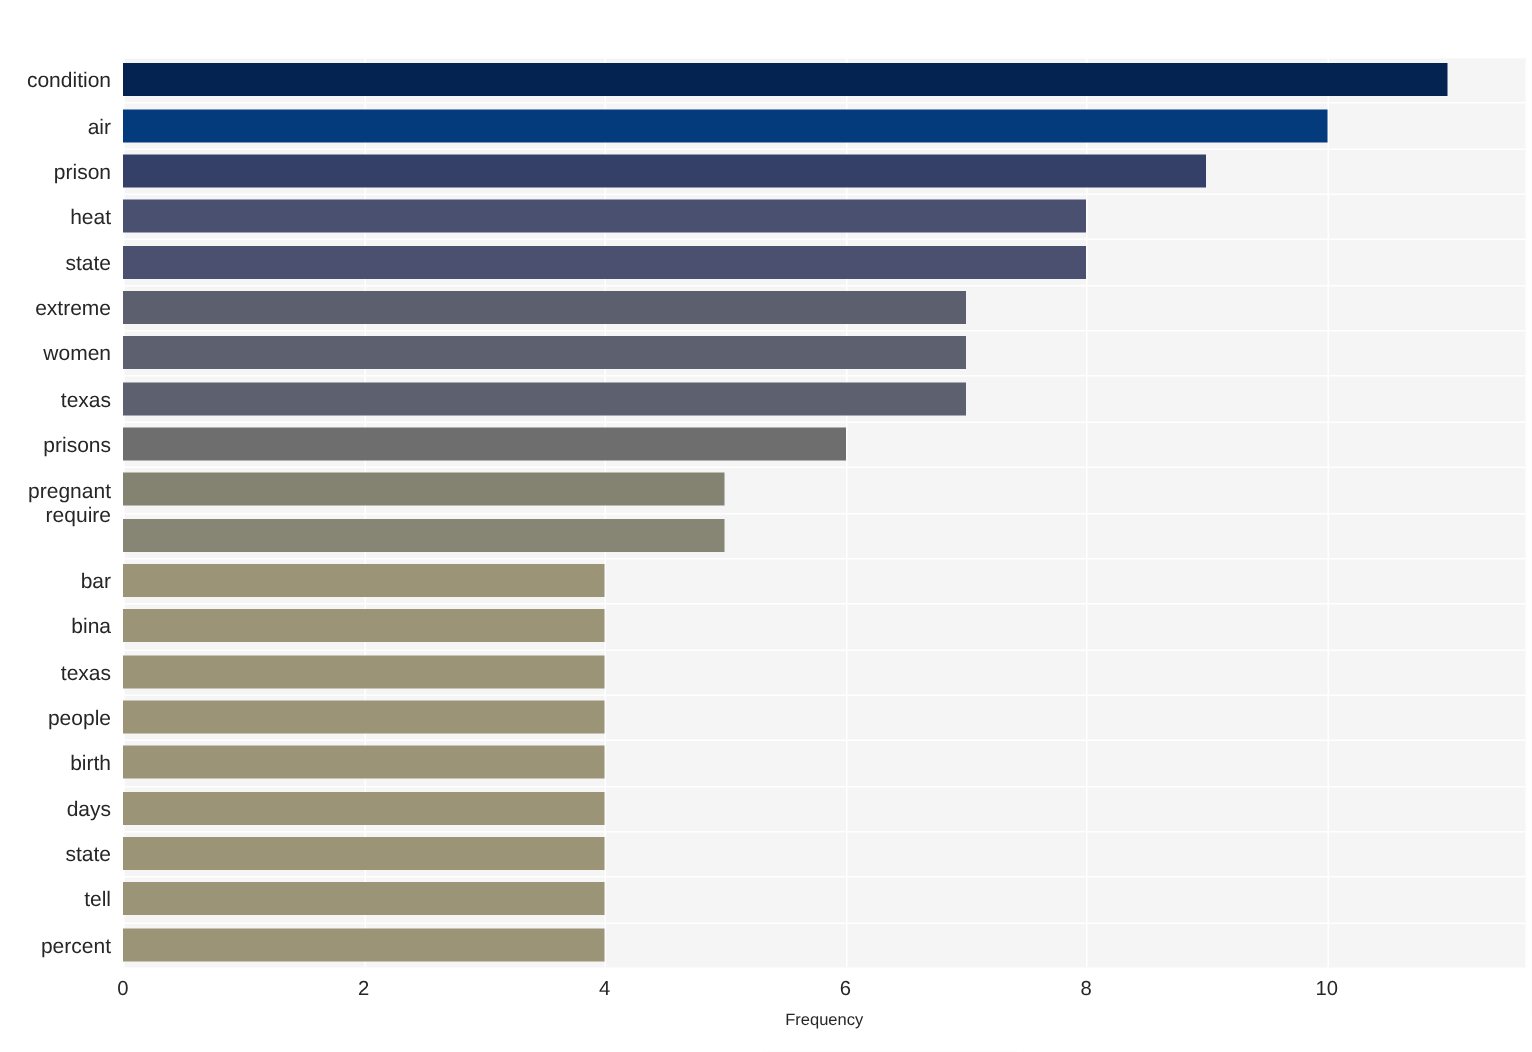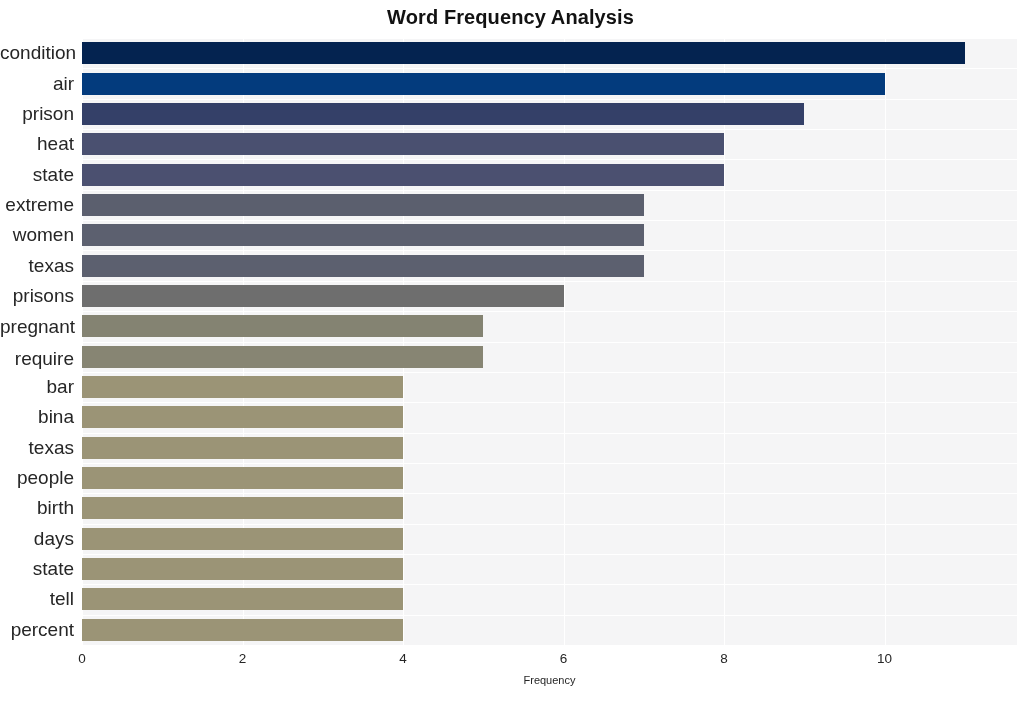--- a/index.html
+++ b/index.html
@@ -77,21 +77,21 @@
     left: 0;
     top: 38px;
     width: 74px;
     height: 607px;
   }
   .y-tick-label {
     position: absolute;
     right: 0;
     width: 74px;
     text-align: right;
-    font-size: 19px;
+    font-size: 14px;
     color: #262626;
     line-height: 16px;
     white-space: nowrap;
   }
 
   
   #x-axis {
     position: absolute;
     left: 0;
     top: 645px;
@@ -117,21 +117,20 @@
     text-align: center;
     font-size: 11px;
     color: #262626;
   }
 </style>
 </head>
 <body>
 
 <div id="chart-root">
 
-  <div id="chart-title">Word Frequency Analysis</div>
 
   <div id="plot-area">
     <div id="gridlines">
         <div class="vgrid" style="left: 0px;"></div>
         <div class="vgrid" style="left: 160.515px;"></div>
         <div class="vgrid" style="left: 321.03px;"></div>
         <div class="vgrid" style="left: 481.545px;"></div>
         <div class="vgrid" style="left: 642.06px;"></div>
         <div class="vgrid" style="left: 802.575px;"></div>
         <div class="hgrid" style="top: 0px;"></div>
@@ -223,21 +222,21 @@
       <div class="y-tick-label" style="top: 7.175px;">condition</div>
       <div class="y-tick-label" style="top: 37.525px;">air</div>
       <div class="y-tick-label" style="top: 67.875px;">prison</div>
       <div class="y-tick-label" style="top: 98.225px;">heat</div>
       <div class="y-tick-label" style="top: 128.575px;">state</div>
       <div class="y-tick-label" style="top: 158.925px;">extreme</div>
       <div class="y-tick-label" style="top: 189.275px;">women</div>
       <div class="y-tick-label" style="top: 219.625px;">texas</div>
       <div class="y-tick-label" style="top: 249.975px;">prisons</div>
       <div class="y-tick-label" style="top: 281px;">pregnant</div>
-      <div class="y-tick-label" style="top: 313px;">require</div>
+      <div class="y-tick-label" style="top: 297px;">require</div>
       <div class="y-tick-label" style="top: 341.025px;">bar</div>
       <div class="y-tick-label" style="top: 371.375px;">bina</div>
       <div class="y-tick-label" style="top: 401.725px;">texas</div>
       <div class="y-tick-label" style="top: 432.075px;">people</div>
       <div class="y-tick-label" style="top: 462.425px;">birth</div>
       <div class="y-tick-label" style="top: 492.775px;">days</div>
       <div class="y-tick-label" style="top: 523.125px;">state</div>
       <div class="y-tick-label" style="top: 553.475px;">tell</div>
       <div class="y-tick-label" style="top: 583.825px;">percent</div>
     </div>

